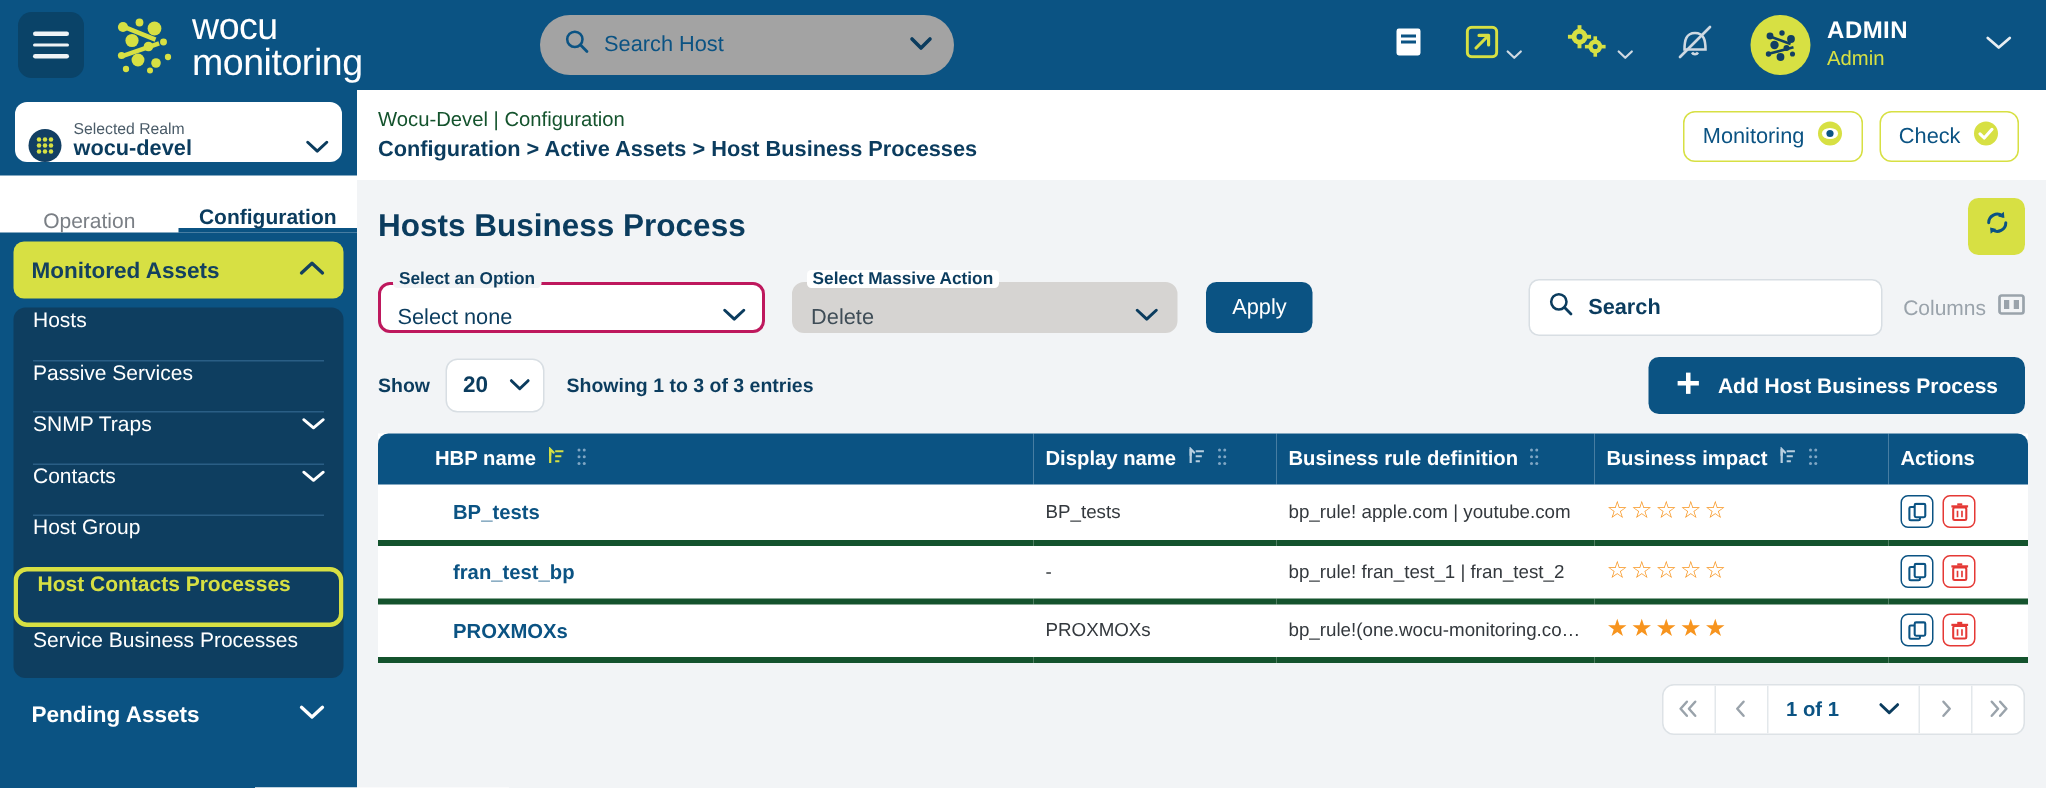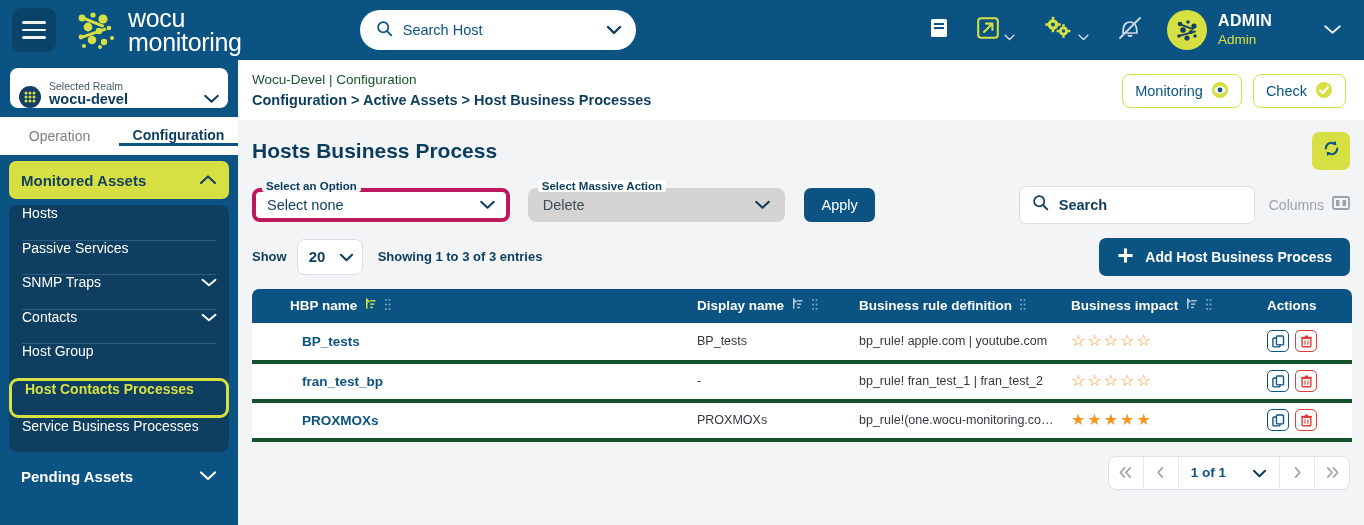--- a/index.html
+++ b/index.html
@@ -23,21 +23,21 @@
   }
   .burger span { display: block; width: 24px; height: 2.5px; background: #eef3f6; border-radius: 2px; }
 
   .brand { display: flex; align-items: center; margin-left: 18px; gap: 10px; }
   .brand-mark { width: 44px; height: 40px; flex: 0 0 44px; }
   .brand-text { color: #ffffff; line-height: 0.97; font-weight: 400; font-size: 25px; letter-spacing: -0.3px; }
   .brand-text .l1 { display:block; }
   .brand-text .l2 { display:block; }
 
   .search-host {
-    width: 276px; height: 40px; background: #ffffff; border-radius: 22px;
+    width: 276px; height: 40px; background: #a3a3a3; border-radius: 22px;
     display: flex; align-items: center; padding: 0 14px 0 16px; margin-left: 118px;
     cursor: text;
   }
   .search-host .sh-input {
     flex: 1; border: 0; outline: 0; font-size: 14.5px; color: #0b5383;
     font-family: "Liberation Sans", sans-serif; margin-left: 10px; background: transparent;
   }
   .search-host .sh-input::placeholder { color: #0b5383; }
 
   .tb-icons { display: flex; align-items: center; gap: 0px; margin-left: auto; }
@@ -57,21 +57,21 @@
   .realm-wrap { padding: 8px 10px 9px 10px; background: #0b5383; }
   .realm {
     background: #fff; border-radius: 8px; height: 40px; display: flex; align-items: flex-end;
     padding: 0 8px 0 9px; gap: 8px; cursor: pointer;
   }
   .realm-ico { width: 22px; height: 22px; border-radius: 50%; background: #123f63; display:flex;align-items:center;justify-content:center; flex:0 0 22px;}
   .realm-txt { flex: 1; line-height: 1.1; }
   .realm-lab { font-size: 10.5px; color: #4a5b68; display: block; }
   .realm-val { font-size: 14.5px; color: #0b3c5e; font-weight: bold; display: block; }
 
-  .tabs { background: #fff; display: flex; height: 38px; align-items: center; }
+  .tabs { background: #fff; display: flex; height: 38px; align-items: flex-end; }
   .tab { flex: 1; display: flex; align-items: center; justify-content: center; font-size: 14px; color: #7a7f85; cursor: pointer; }
   .tab.active { color: #0b3c5e; font-weight: bold; border-bottom: 3px solid #0b5383; }
 
   .nav { padding: 6px 9px 0 9px; flex: 1; overflow: hidden; }
   .group-head {
     background: #d7e043; border-radius: 7px; height: 38px; display: flex; align-items: center;
     justify-content: space-between; padding: 0 12px; cursor: pointer; margin-bottom: 6px;
   }
   .group-head .gh-label { font-size: 15px; font-weight: bold; color: #14415f; }
   .group-head.plain { background: transparent; }
@@ -113,22 +113,22 @@
   }
 
   .filters { display: flex; align-items: center; padding-top: 12px; gap: 0; }
   .field { position: relative; height: 34px; }
   .field-label {
     position: absolute; top: -8px; left: 10px; font-size: 11.5px; color: #0b3c5e; font-weight: bold;
     background: #f2f4f6; padding: 0 4px; border-radius: 3px; z-index: 2; white-space: nowrap;
   }
   .field-label.onwhite { background: #ffffff; }
   .select-box {
-    height: 34px; border: 4px solid #be185d; border-radius: 8px; background: #fff;
-    display: flex; align-items: center; padding: 0 10px 0 11px; cursor: pointer;
+    height: 34px; border: 2px solid #be185d; border-radius: 8px; background: #fff;
+    display: flex; align-items: flex-end; padding: 0 10px 0 11px; cursor: pointer;
   }
   .select-box.disabled { background: #d6d4d2; border-color: #d6d4d2; }
   .select-val { flex: 1; font-size: 14.5px; color: #0b3c5e; }
   .select-box.disabled .select-val { color: #3f4d57; }
   .apply-btn {
     background: #0b5383; color: #fff; border: 0; border-radius: 7px; height: 34px; padding: 0 17px;
     font-size: 14.5px; cursor: pointer; font-family: "Liberation Sans", sans-serif;
   }
   .search-box {
     width: 236px; height: 38px; background: #fff; border: 1px solid #d8dee3; border-radius: 7px;

